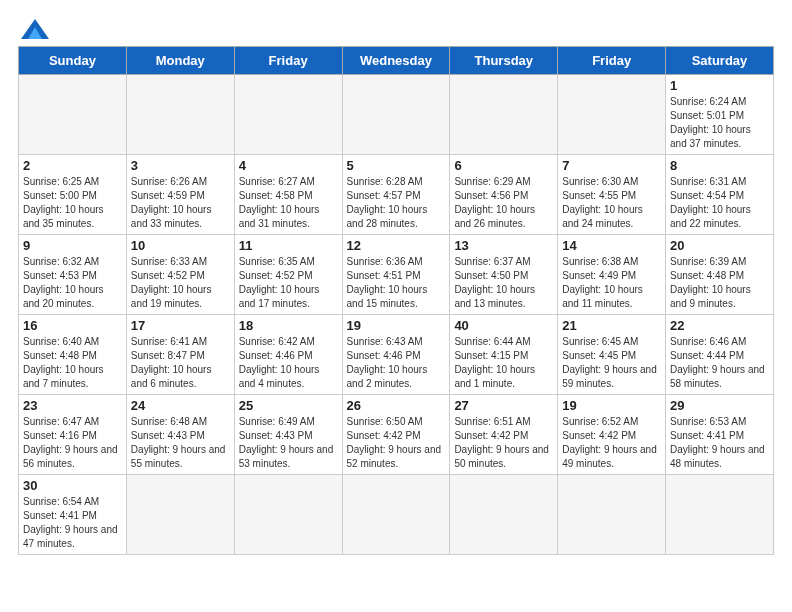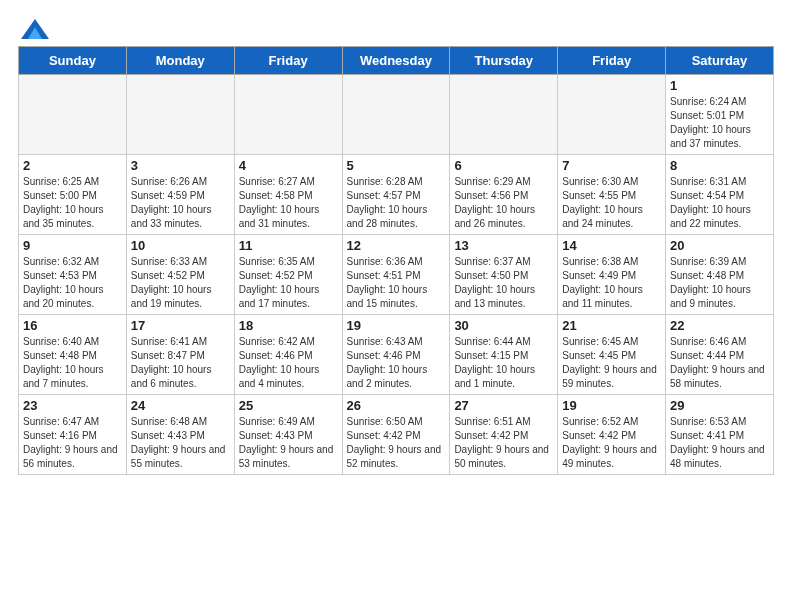--- a/index.html
+++ b/index.html
@@ -274,21 +274,21 @@
 and 4 minutes.</div>
           </td>
           <td>
             <span class="day-number">19</span>
             <div class="day-info">Sunrise: 6:43 AM
 Sunset: 4:46 PM
 Daylight: 10 hours
 and 2 minutes.</div>
           </td>
           <td>
-            <span class="day-number">30</span>
+            <span class="day-number">40</span>
             <div class="day-info">Sunrise: 6:44 AM
 Sunset: 4:15 PM
 Daylight: 10 hours
 and 1 minute.</div>
           </td>
           <td>
             <span class="day-number">21</span>
             <div class="day-info">Sunrise: 6:45 AM
 Sunset: 4:45 PM
 Daylight: 9 hours
@@ -345,16 +345,31 @@
 Daylight: 9 hours
 and 49 minutes.</div>
           </td>
           <td>
             <span class="day-number">29</span>
             <div class="day-info">Sunrise: 6:53 AM
 Sunset: 4:41 PM
 Daylight: 9 hours
 and 48 minutes.</div>
           </td>
+        </tr>
+        <tr class="last-row">
+          <td>
+            <span class="day-number">30</span>
+            <div class="day-info">Sunrise: 6:54 AM
+Sunset: 4:41 PM
+Daylight: 9 hours
+and 47 minutes.</div>
+          </td>
+          <td class="empty"></td>
+          <td class="empty"></td>
+          <td class="empty"></td>
+          <td class="empty"></td>
+          <td class="empty"></td>
+          <td class="empty"></td>
         </tr>
       </tbody>
   </table>
 </div>
 
 </body></html>

